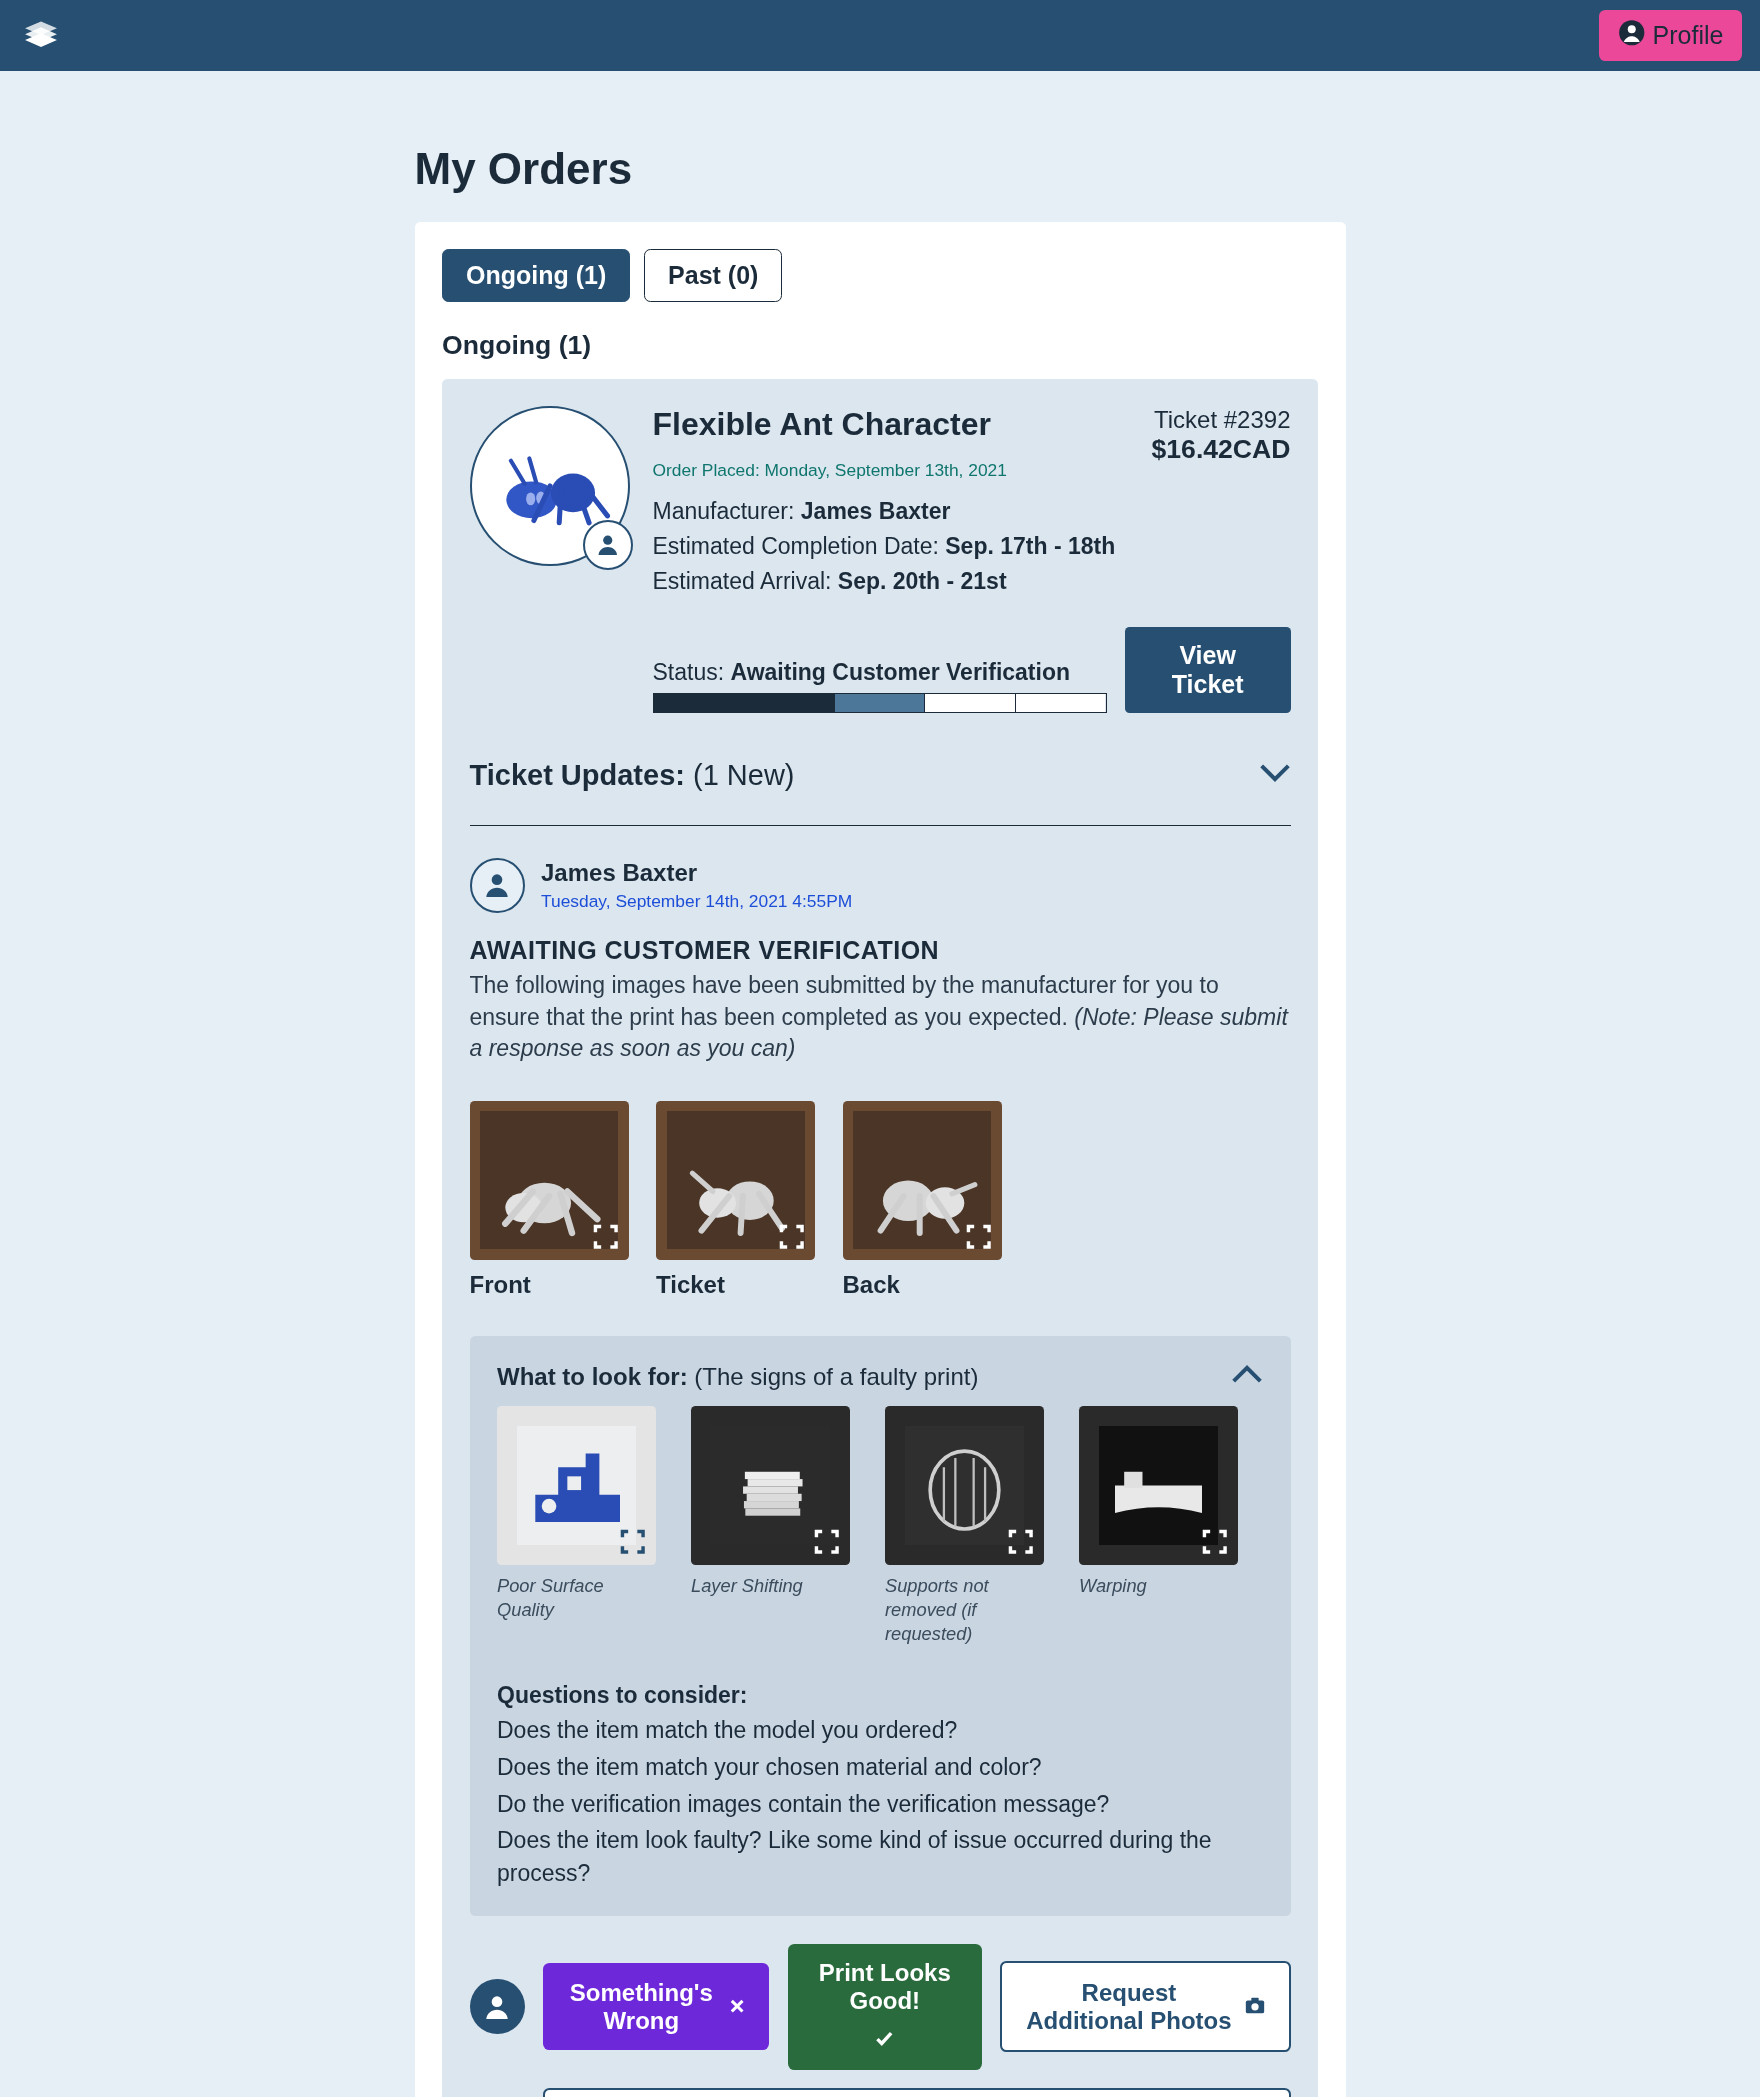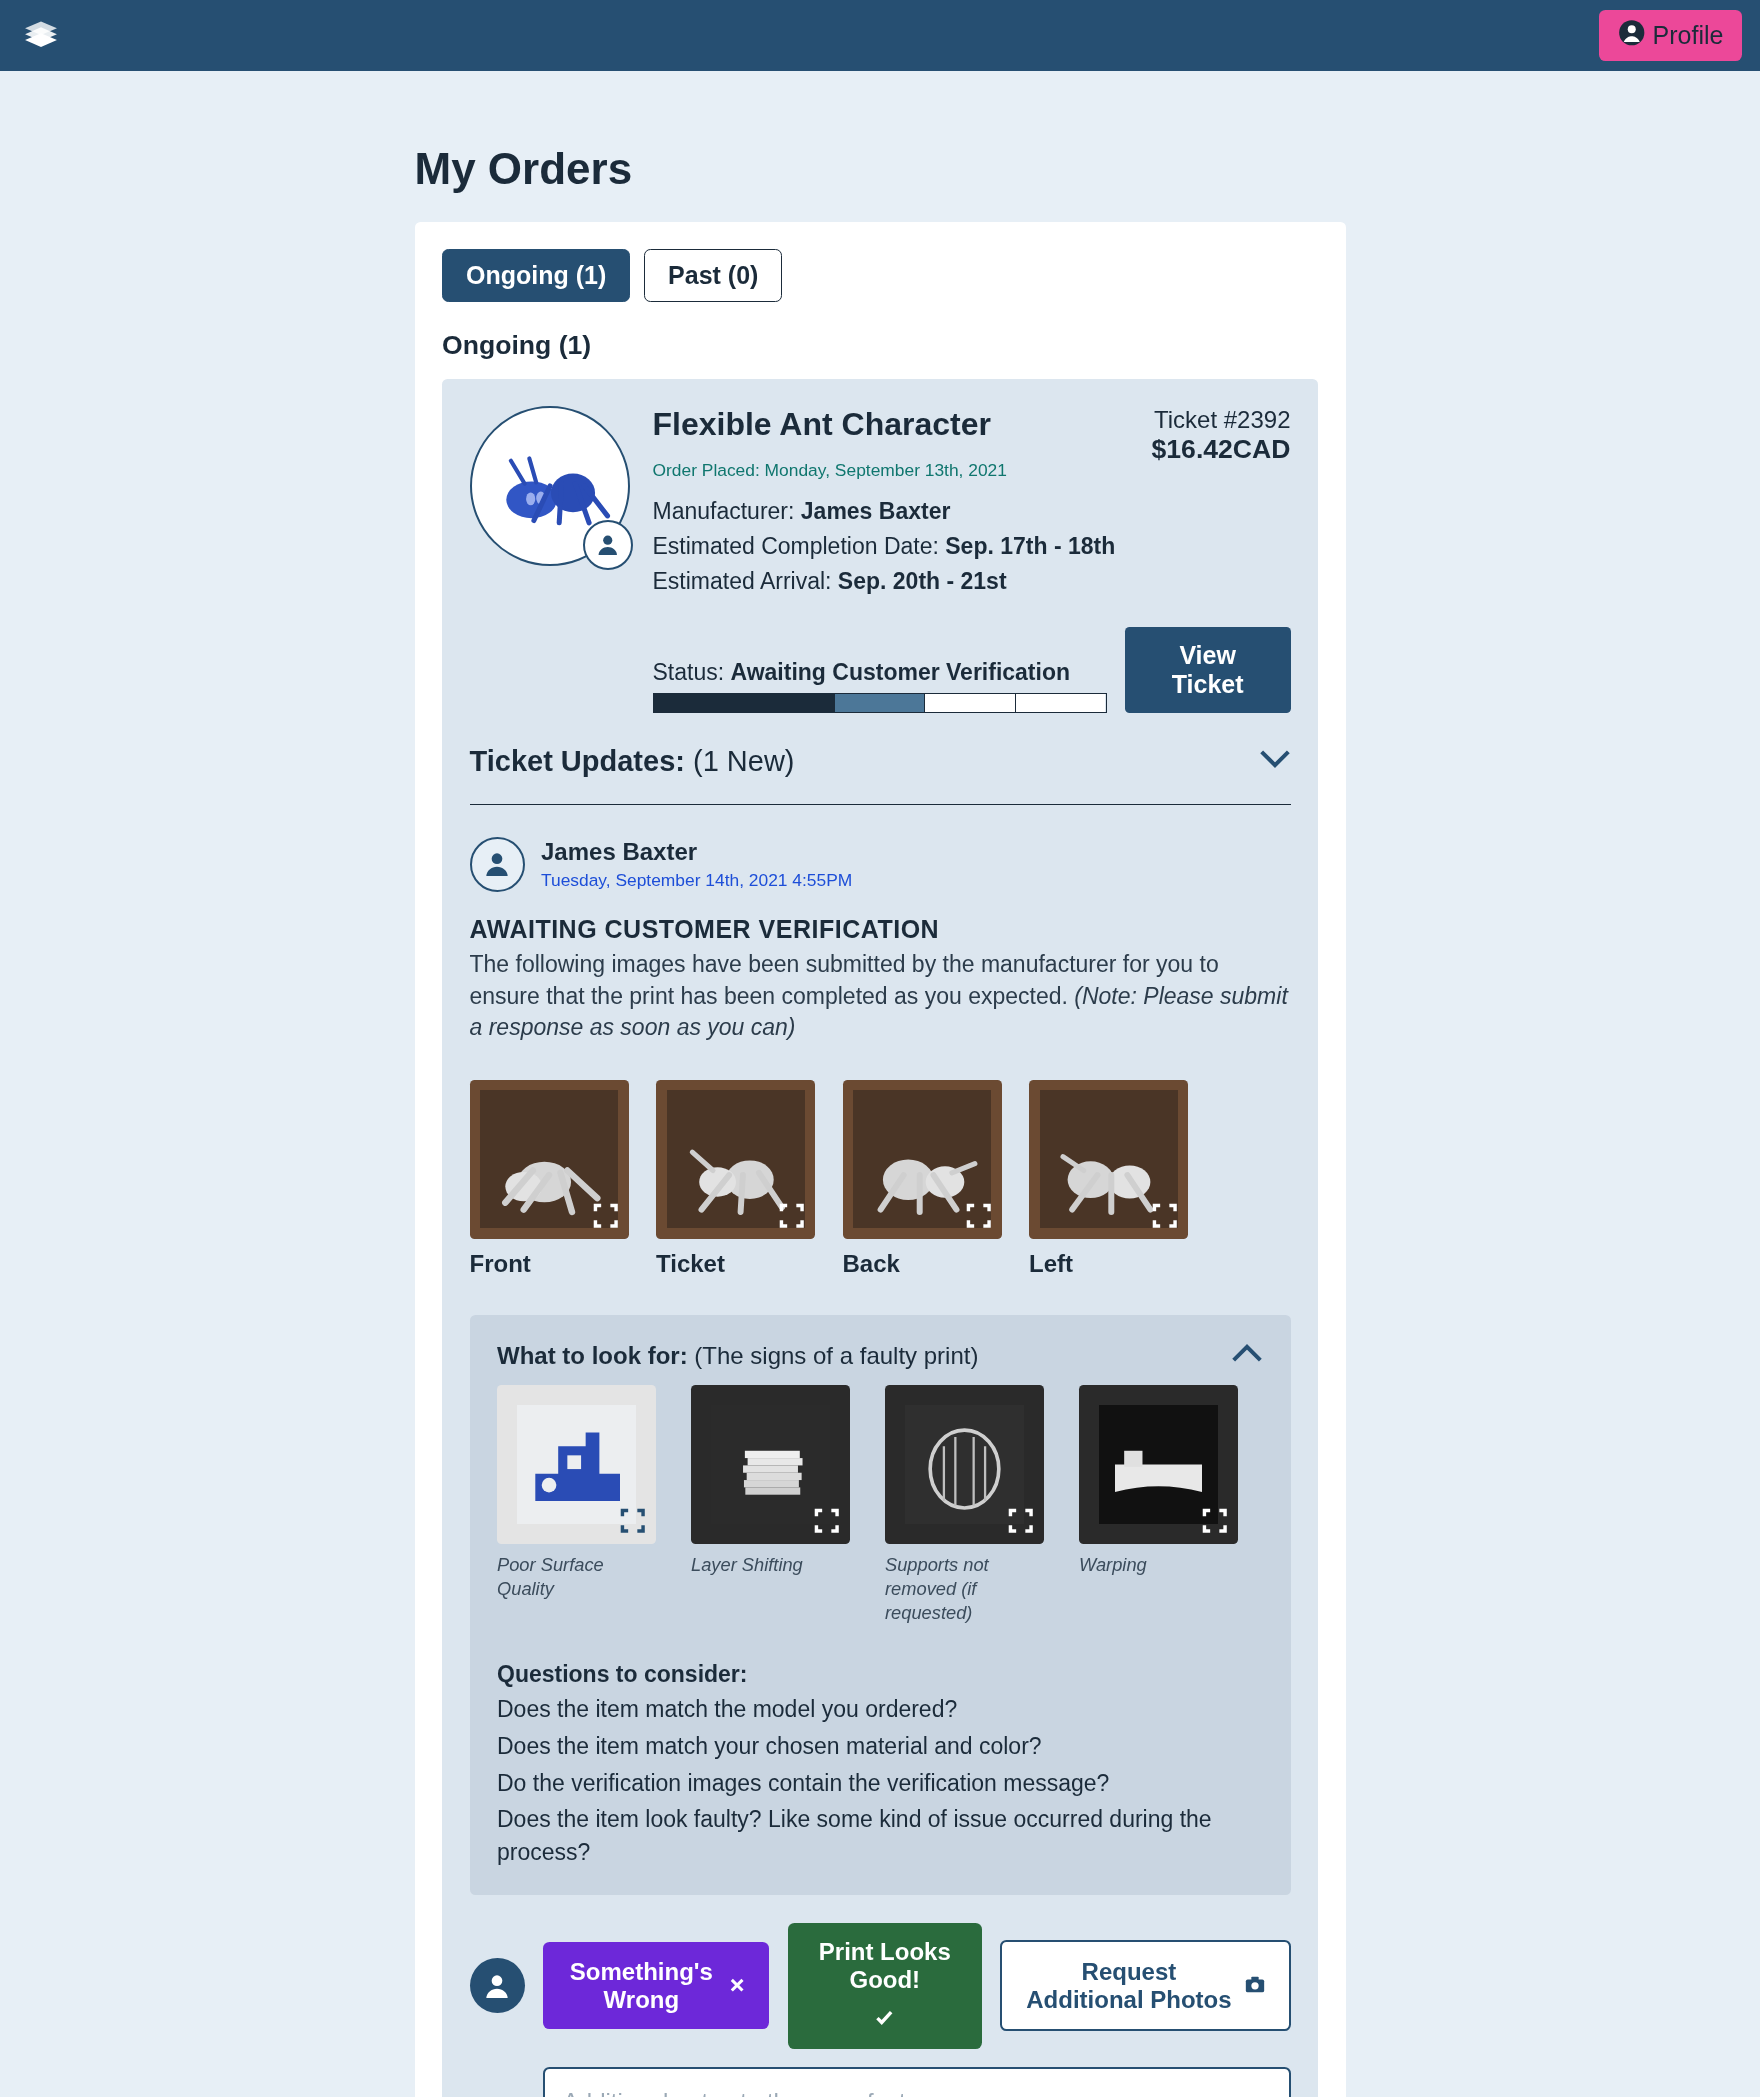--- a/index.html
+++ b/index.html
@@ -144,22 +144,22 @@
     padding: 13.8px 27.5px;
     font-size: 25px;
     font-weight: 700;
     cursor: pointer;
   }
 
   .updates-head {
     display: flex;
     justify-content: space-between;
     align-items: center;
-    margin-top: 32px;
-    padding-bottom: 26px;
+    margin-top: 46px;
+    padding-bottom: 33px;
     border-bottom: 1.8px solid #1b2b3a;
   }
   .updates-title { font-size: 29px; font-weight: 800; }
   .updates-title .count { font-weight: 400; }
   .chevron svg { width: 32px; height: 23px; }
 
   .update-entry { margin-top: 32px; }
   .update-byline { display: flex; align-items: center; gap: 16.5px; }
   .byline-avatar {
     width: 55px; height: 55px;
@@ -478,39 +478,20 @@
                 <line x1="215" y1="180" x2="265" y2="160" stroke="#cfcfcf" stroke-width="11" stroke-linecap="round"></line>
               </svg>
               <span class="expand-icon">
                 <svg viewBox="0 0 24 24" fill="none" stroke="#fff" stroke-width="3">
                     <path d="M3 8V3h5M21 8V3h-5M3 16v5h5M21 16v5h-5"></path>
                   </svg>
               </span>
             </div>
             <div class="photo-label">Back</div>
           </div>
-          <div class="photo-item">
-            <div class="photo-box">
-              <svg width="138" height="138" viewBox="0 0 300 300">
-                <rect width="300" height="300" fill="#4a3526"></rect>
-                <ellipse cx="110" cy="195" rx="50" ry="40" fill="#d6d6d6"></ellipse>
-                <ellipse cx="195" cy="200" rx="45" ry="36" fill="#e2e2e2"></ellipse>
-                <line x1="125" y1="185" x2="70" y2="260" stroke="#cfcfcf" stroke-width="13" stroke-linecap="round"></line>
-                <line x1="155" y1="185" x2="155" y2="265" stroke="#cfcfcf" stroke-width="13" stroke-linecap="round"></line>
-                <line x1="190" y1="185" x2="240" y2="260" stroke="#cfcfcf" stroke-width="13" stroke-linecap="round"></line>
-                <line x1="95" y1="175" x2="50" y2="145" stroke="#cfcfcf" stroke-width="11" stroke-linecap="round"></line>
-              </svg>
-              <span class="expand-icon">
-                <svg viewBox="0 0 24 24" fill="none" stroke="#fff" stroke-width="3">
-                    <path d="M3 8V3h5M21 8V3h-5M3 16v5h5M21 16v5h-5"></path>
-                  </svg>
-              </span>
-            </div>
-            <div class="photo-label">Left</div>
-          </div>
         </div>
 
         <div class="look-panel">
           <div class="look-head">
             <div class="look-title">
               <b>What to look for: </b><span>(The signs of a faulty print)</span>
             </div>
             <div class="chevron">
               <svg viewBox="0 0 24 16" fill="none" stroke="#264f72" stroke-width="3">
                   <polyline points="2,13 12,3 22,13"></polyline>

